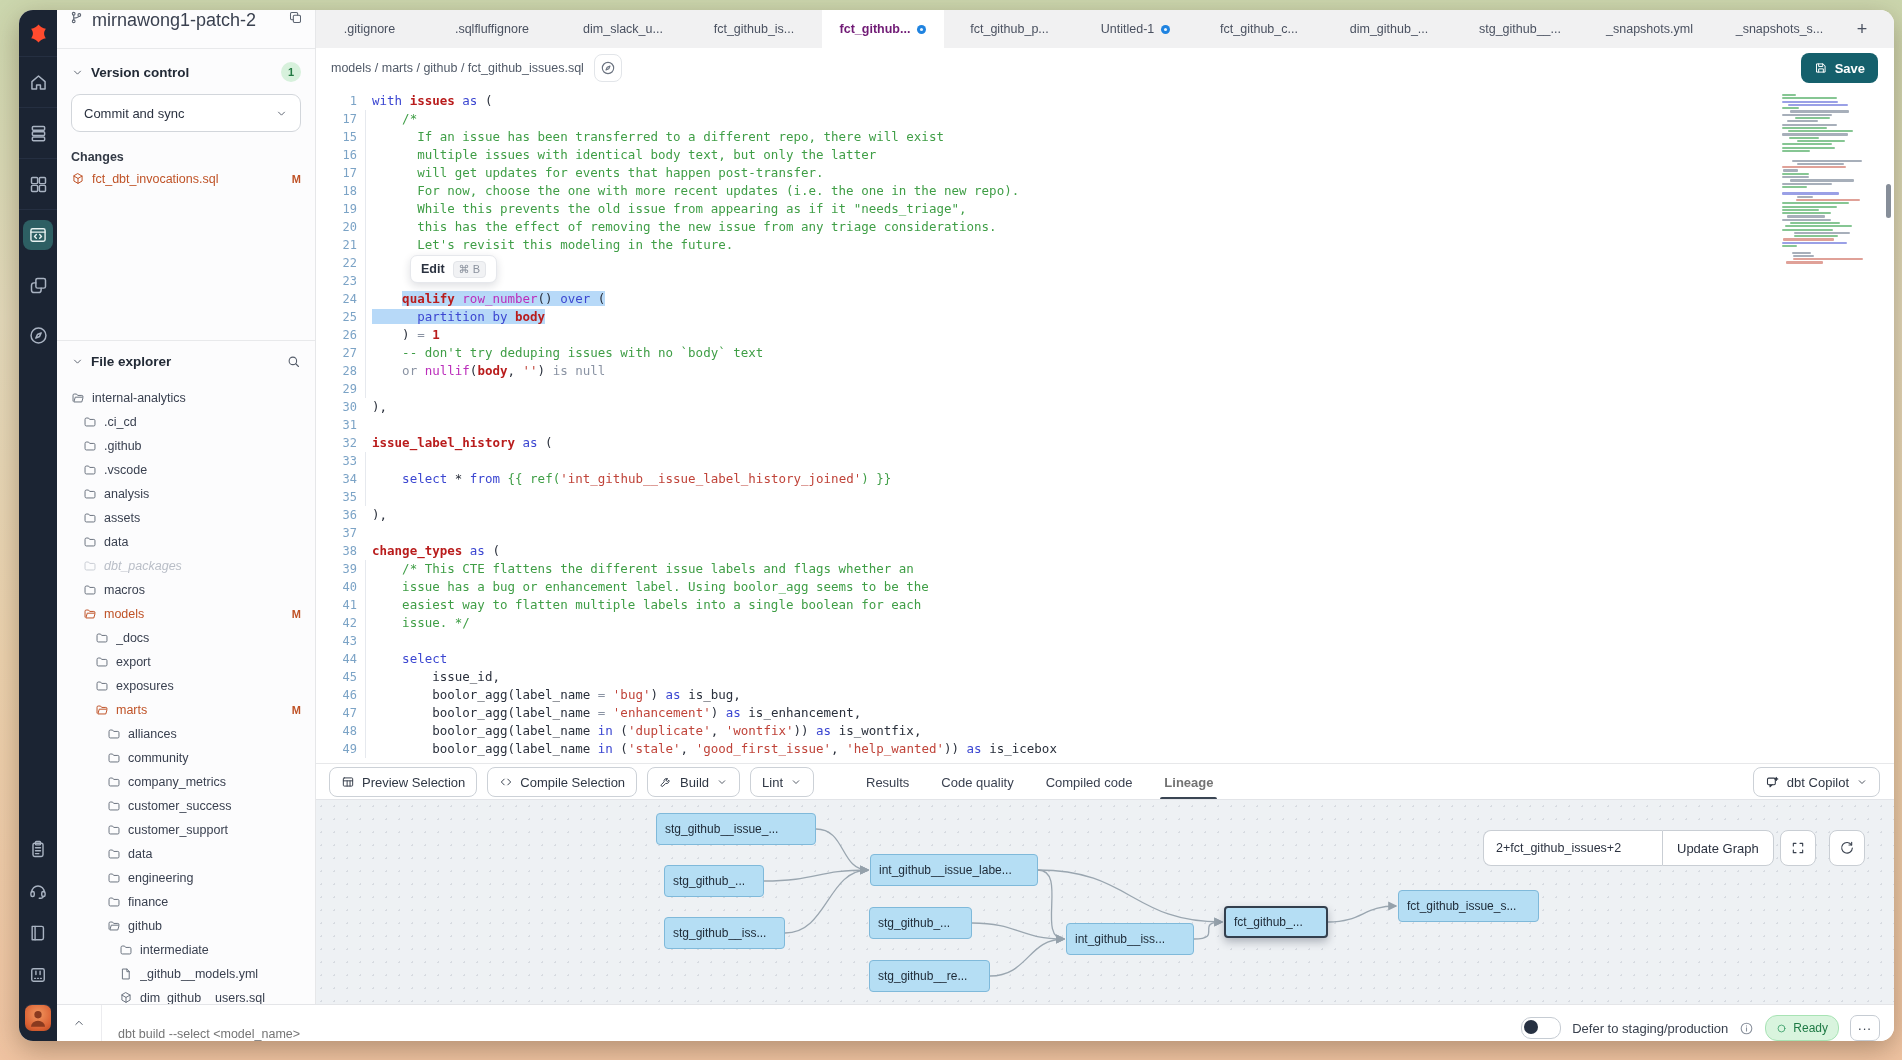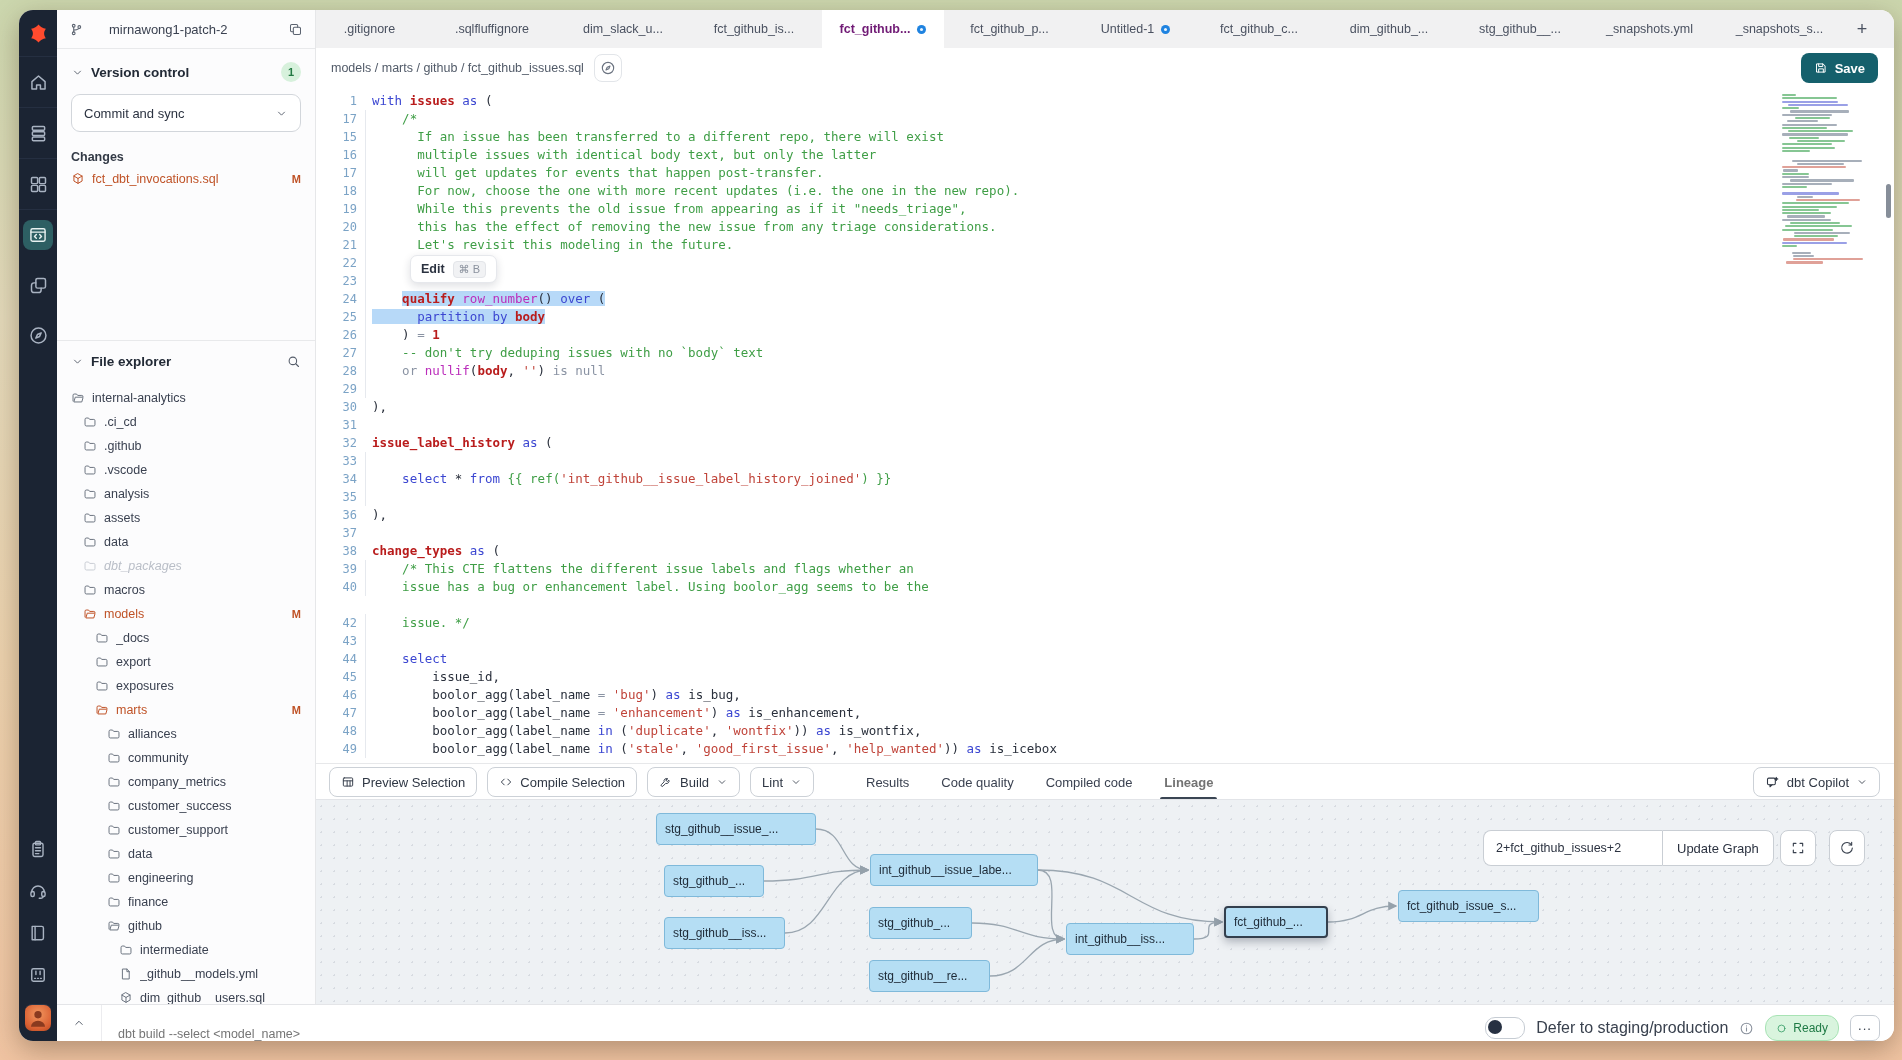--- a/index.html
+++ b/index.html
@@ -23,22 +23,22 @@
   .rail-spacer{flex:1;}
   .rail-bottom .rail-cell{border-bottom:none;height:42px;}
   .rail-avatar{width:26px;height:26px;border-radius:7px;margin:8px 0 10px 0;overflow:hidden;
     background:radial-gradient(circle at 50% 35%,#f2975f 0%,#d95f32 70%,#b34a24 100%);
     display:flex;align-items:flex-end;justify-content:center;border-top:1px solid #2c3647;cursor:pointer;}
   .rail-avatar svg{width:20px;height:20px;}
 
   
   .panel{position:absolute;left:38px;top:0;bottom:36px;width:258px;background:#fcfcfd;
     border-right:1px solid #e6e7e9;z-index:20;}
-  .branch-row{height:38px;border-bottom:1px solid #e8e9eb;display:flex;align-items:center;
-    padding:0 12px;gap:25px;color:#3a4150;font-size:13px;cursor:pointer;}
+  .branch-row{height:38px;border-bottom:1px solid #e8e9eb;display:flex;
+    padding:0 12px;gap:8px;color:#3a4150;font-size:18px;cursor:pointer;}
   .branch-row svg{width:15px;height:15px;color:#5b6370;}
   .branch-name{flex:1;white-space:nowrap;overflow:hidden;text-overflow:ellipsis;}
   .sec-header{display:flex;align-items:center;gap:7px;padding:13px 14px 8px 14px;
     font-size:13.5px;font-weight:bold;color:#222a36;}
   .sec-header svg{width:13px;height:13px;color:#555d6a;}
   .sec-header .grow{flex:1;}
   .badge-green{min-width:20px;height:20px;border-radius:50%;background:#d7f1dc;color:#237a43;
     font-size:11px;font-weight:bold;display:flex;align-items:center;justify-content:center;}
   .commit-select{margin:4px 14px 10px 14px;height:36px;border:1px solid #d2d6db;border-radius:9px;
     display:flex;align-items:center;padding:0 12px;font-size:13px;color:#2b3240;cursor:pointer;background:#fff;}
@@ -145,21 +145,21 @@
     border-top:1px solid #e4e5e8;display:flex;align-items:flex-end;z-index:25;}
   .sb-chevron{width:44px;height:100%;display:flex;align-items:center;justify-content:center;
     color:#555d6a;border-right:1px solid #ececef;cursor:pointer;}
   .sb-chevron svg{width:14px;height:14px;}
   .sb-input{flex:1;border:none;outline:none;font-size:12.5px;color:#4a5260;padding:0 16px;
     font-family:"Liberation Sans",sans-serif;background:transparent;}
   .sb-right{display:flex;align-items:center;gap:11px;padding-right:14px;}
   .toggle{width:38px;height:20px;border-radius:10px;border:1px solid #c6ccd3;background:#fff;
     position:relative;cursor:pointer;flex:none;}
   .toggle .knob{position:absolute;left:2px;top:2px;width:14px;height:14px;border-radius:50%;background:#273142;}
-  .sb-label{font-size:16px;color:#39414e;}
+  .sb-label{font-size:13px;color:#39414e;}
   .sb-info{width:15px;height:15px;color:#8a919d;}
   .ready-pill{height:24px;border-radius:12px;background:#d9f4de;border:1px solid #a7e3b4;
     display:flex;align-items:center;gap:6px;padding:0 10px;font-size:12px;color:#1f7a45;cursor:pointer;}
   .ready-pill svg{width:11px;height:11px;color:#2f9960;}
   .sb-more{width:30px;height:26px;border:1px solid #c6ccd3;border-radius:7px;display:flex;
     align-items:center;justify-content:center;color:#39414e;font-size:13px;letter-spacing:1px;
     cursor:pointer;padding-bottom:6px;box-sizing:border-box;}
 </style>
 </head>
 <body>
@@ -696,20 +696,21 @@
           <div class="line" style="top: 328px;"><span class="ln">31</span><span class="code"></span></div>
           <div class="line" style="top: 346px;"><span class="ln">32</span><span class="code"><span class="tk-b">issue_label_history </span><span class="tk-k">as </span><span class="tk-t">(</span></span></div>
           <div class="line" style="top: 364px;"><span class="guide"></span><span class="ln">33</span><span class="code"></span></div>
           <div class="line" style="top: 382px;"><span class="guide"></span><span class="ln">34</span><span class="code"><span class="tk-t">    </span><span class="tk-k">select </span><span class="tk-t">* </span><span class="tk-k">from </span><span class="tk-j">{{ ref(</span><span class="tk-s">'int_github__issue_label_history_joined'</span><span class="tk-j">) }}</span></span></div>
           <div class="line" style="top: 400px;"><span class="guide"></span><span class="ln">35</span><span class="code"></span></div>
           <div class="line" style="top: 418px;"><span class="ln">36</span><span class="code"><span class="tk-t">),</span></span></div>
           <div class="line" style="top: 436px;"><span class="ln">37</span><span class="code"></span></div>
           <div class="line" style="top: 454px;"><span class="ln">38</span><span class="code"><span class="tk-b">change_types </span><span class="tk-k">as </span><span class="tk-t">(</span></span></div>
           <div class="line" style="top: 472px;"><span class="guide"></span><span class="ln">39</span><span class="code"><span class="tk-c">    /* This CTE flattens the different issue labels and flags whether an</span></span></div>
           <div class="line" style="top: 490px;"><span class="guide"></span><span class="ln">40</span><span class="code"><span class="tk-c">    issue has a bug or enhancement label. Using boolor_agg seems to be the</span></span></div>
+          <div class="line" style="top: 508px;"><span class="guide"></span><span class="ln">41</span><span class="code"><span class="tk-c">    easiest way to flatten multiple labels into a single boolean for each</span></span></div>
           <div class="line" style="top: 526px;"><span class="guide"></span><span class="ln">42</span><span class="code"><span class="tk-c">    issue. */</span></span></div>
           <div class="line" style="top: 544px;"><span class="guide"></span><span class="ln">43</span><span class="code"></span></div>
           <div class="line" style="top: 562px;"><span class="guide"></span><span class="ln">44</span><span class="code"><span class="tk-t">    </span><span class="tk-k">select</span></span></div>
           <div class="line" style="top: 580px;"><span class="guide"></span><span class="ln">45</span><span class="code"><span class="tk-t">        issue_id,</span></span></div>
           <div class="line" style="top: 598px;"><span class="guide"></span><span class="ln">46</span><span class="code"><span class="tk-t">        boolor_agg(label_name </span><span class="tk-o">= </span><span class="tk-s">'bug'</span><span class="tk-t">) </span><span class="tk-k">as </span><span class="tk-t">is_bug,</span></span></div>
           <div class="line" style="top: 616px;"><span class="guide"></span><span class="ln">47</span><span class="code"><span class="tk-t">        boolor_agg(label_name </span><span class="tk-o">= </span><span class="tk-s">'enhancement'</span><span class="tk-t">) </span><span class="tk-k">as </span><span class="tk-t">is_enhancement,</span></span></div>
           <div class="line" style="top: 634px;"><span class="guide"></span><span class="ln">48</span><span class="code"><span class="tk-t">        boolor_agg(label_name </span><span class="tk-k">in </span><span class="tk-t">(</span><span class="tk-s">'duplicate'</span><span class="tk-t">, </span><span class="tk-s">'wontfix'</span><span class="tk-t">)) </span><span class="tk-k">as </span><span class="tk-t">is_wontfix,</span></span></div>
           <div class="line" style="top: 652px;"><span class="guide"></span><span class="ln">49</span><span class="code"><span class="tk-t">        boolor_agg(label_name </span><span class="tk-k">in </span><span class="tk-t">(</span><span class="tk-s">'stale'</span><span class="tk-t">, </span><span class="tk-s">'good_first_issue'</span><span class="tk-t">, </span><span class="tk-s">'help_wanted'</span><span class="tk-t">)) </span><span class="tk-k">as </span><span class="tk-t">is_icebox</span></span></div>
         </div>
 

